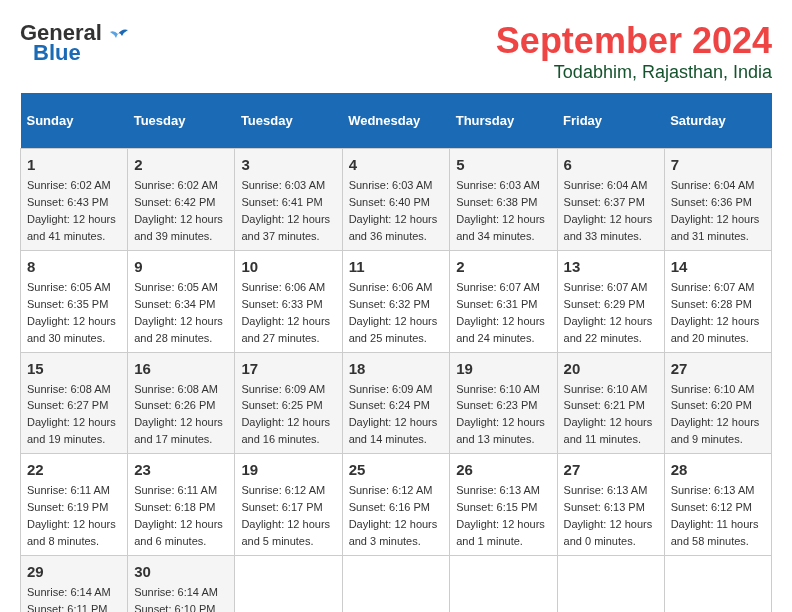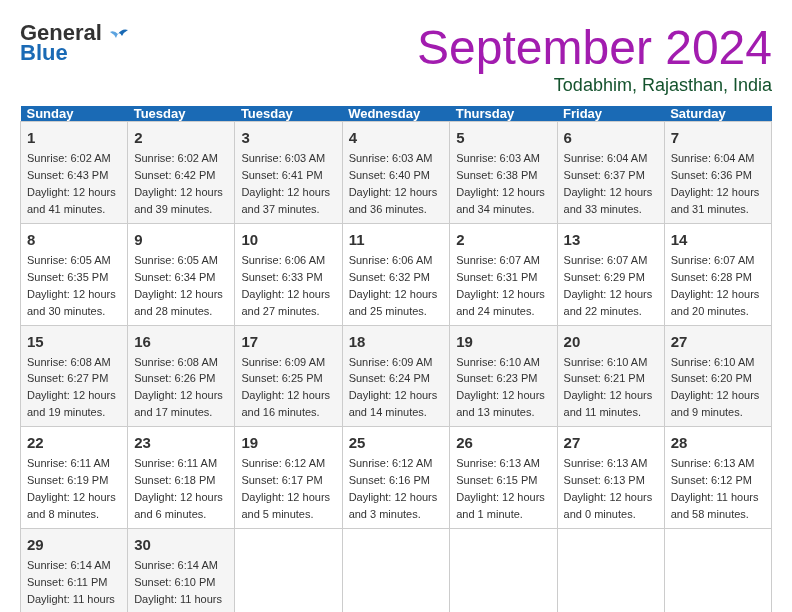--- a/index.html
+++ b/index.html
@@ -18,38 +18,38 @@
     }
     .logo {
       display: flex;
       flex-direction: column;
       align-items: flex-start;
     }
     .title-area {
       text-align: right;
     }
     .title-area h1 {
-      font-size: 48px;
-      font-weight: normal;
-      color: #a21caf;
+      font-size: 36px;
+      font-weight: bold;
+      color: #ef4444;
     }
     .title-area h2 {
       font-size: 18px;
       font-weight: normal;
       color: #14532d;
     }
     table {
       width: 100%;
       border-collapse: collapse;
       font-size: 11.5px;
     }
     thead tr th {
       background-color: #1a6ab5;
       color: #fff;
-      padding: 0 6px;
+      padding: 20px 6px;
       text-align: left;
       font-size: 13px;
       font-weight: bold;
     }
     tbody tr td {
       border: 1px solid #ccc;
       padding: 5px 6px;
       vertical-align: top;
       width: 108px;
       min-height: 70px;
@@ -85,21 +85,21 @@
 
 <div class="header-area">
   <div class="logo">
     <div style="display:flex; align-items:flex-end;">
       <span style="font-size:22px; font-weight:bold; color:#333;">General</span>
       <svg width="28" height="20" viewBox="0 0 28 20" style="margin-left:2px; margin-top:-6px;">
         <path d="M14 8 Q18 2 24 4 Q20 6 18 10 Q16 6 14 8Z" fill="#1a6ab5"></path>
         <path d="M14 8 Q10 4 6 6 Q10 8 12 12 Q13 9 14 8Z" fill="#5ba3e0"></path>
       </svg>
     </div>
-    <span style="font-size:22px; font-weight:bold; color:#1a6ab5; margin-top:-6px; margin-left:0;">Blue</span>
+    <span style="font-size:22px; font-weight:bold; color:#1a6ab5; margin-top:-6px; margin-left:13px;">Blue</span>
   </div>
   <div class="title-area">
     <h1>September 2024</h1>
     <h2>Todabhim, Rajasthan, India</h2>
   </div>
 </div>
 
 <table>
   <thead>
     <tr>

